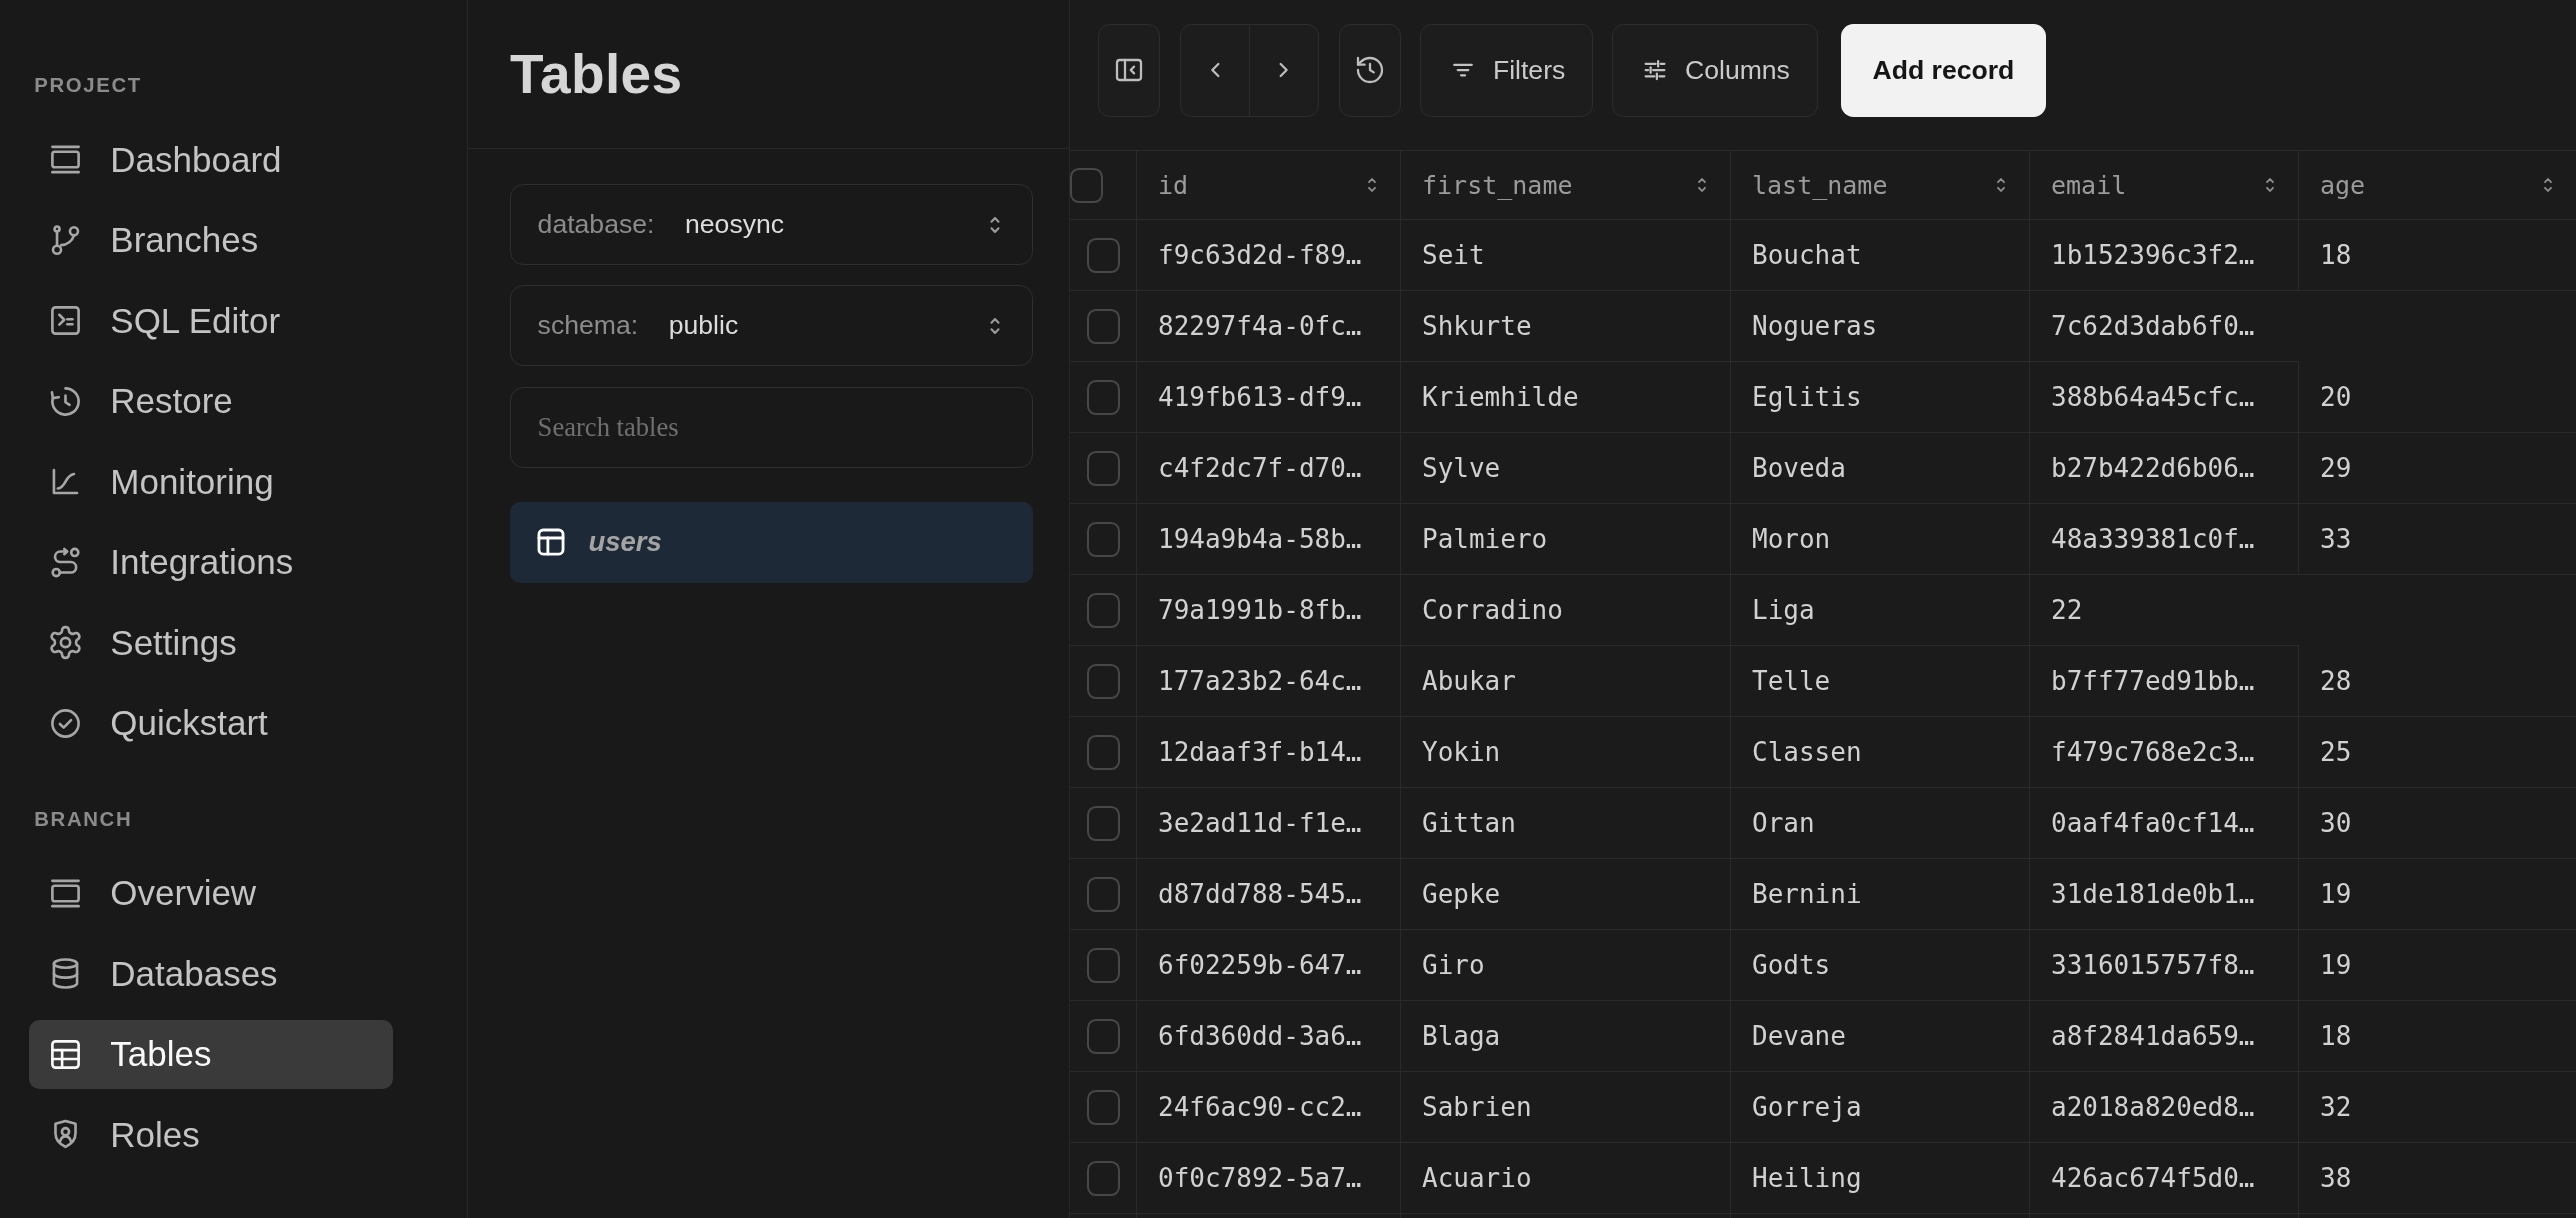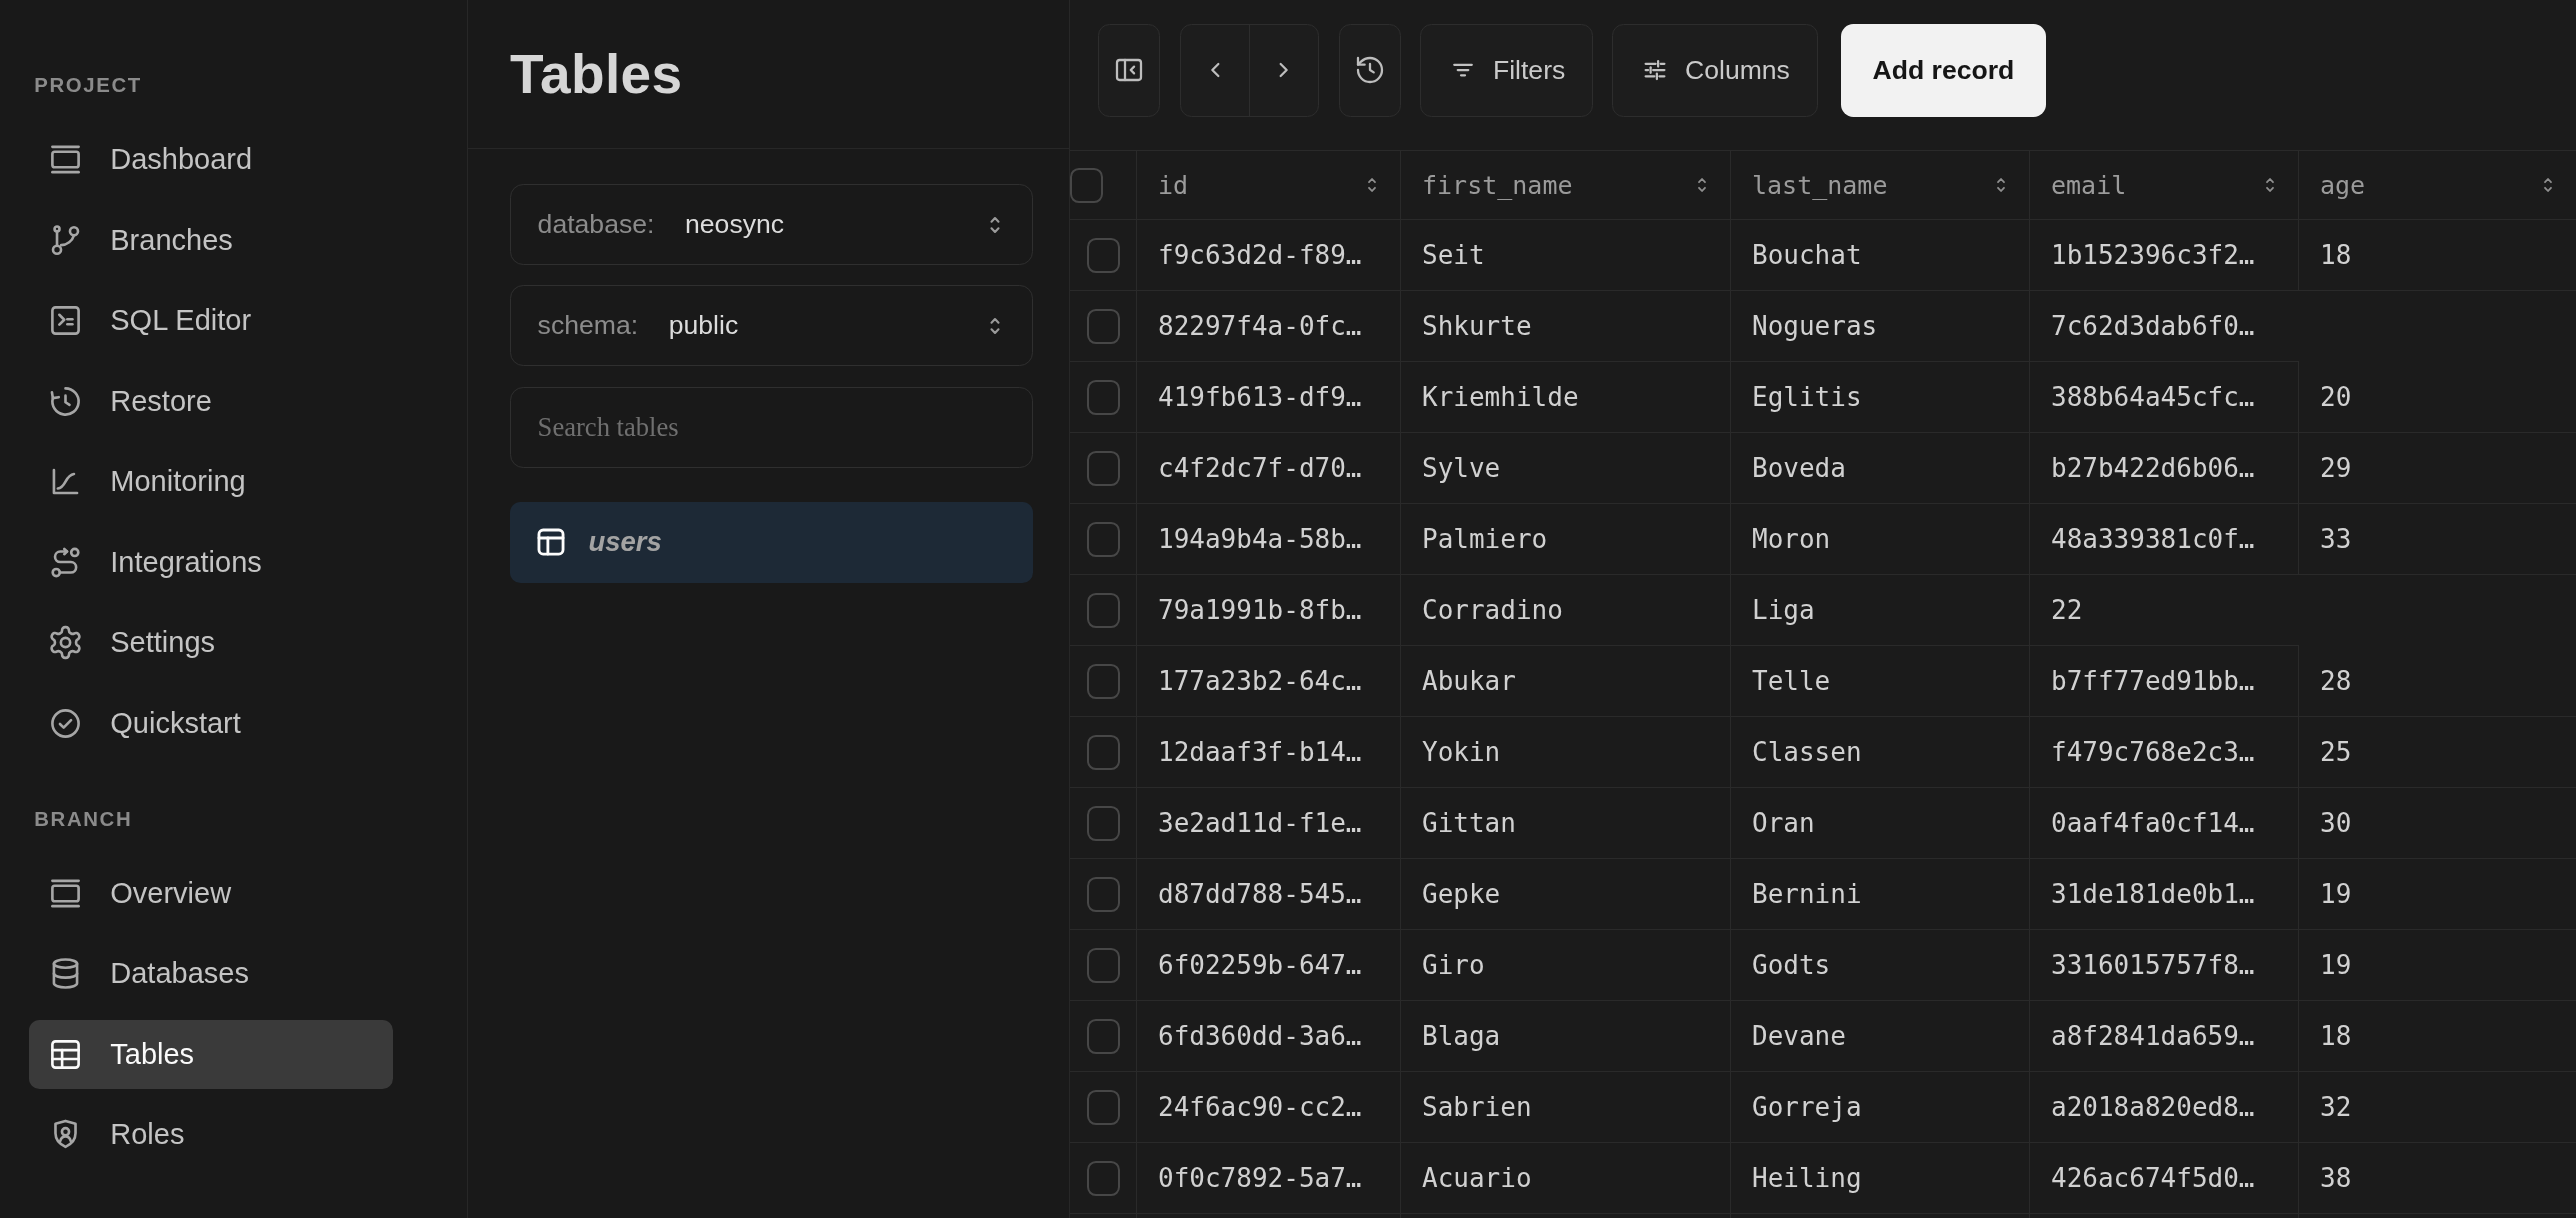--- a/index.html
+++ b/index.html
@@ -15,21 +15,21 @@
   .app{display:flex; width:2576px; height:1219px; overflow:hidden;}
 
   
   .sidebar{width:468px; flex:0 0 468px; background:var(--sidebar-bg); border-right:1.8px solid var(--panel-border);
            padding:74px 74px 0 29px;}
   .sb-label{font-size:20.4px; font-weight:700; letter-spacing:1.6px; color:var(--text-muted); padding-left:5.3px; margin-bottom:28px;}
   .sb-section + .sb-section{margin-top:50px;}
   .sb-item{display:flex; align-items:center; height:69px; margin-bottom:11.5px; padding-left:17.7px; border-radius:10.6px;
            cursor:pointer; color:var(--text-secondary);}
   .sb-item .ic{width:37px; height:37px; color:#a6a6a6; display:flex; align-items:center; justify-content:center;}
-  .sb-item .lbl{font-size:29px; margin-left:26.6px; white-space:nowrap;}
+  .sb-item .lbl{font-size:35px; margin-left:26.6px; white-space:nowrap;}
   .sb-item.selected{background:var(--selected-nav-bg); color:#fafafa;}
   .sb-item.selected .ic{color:#fafafa;}
   .ic svg{width:100%; height:100%; display:block;}
 
   
   .middle{width:602px; flex:0 0 602px; background:var(--sidebar-bg); border-right:1.8px solid var(--panel-border);
           display:flex; flex-direction:column;}
   .middle-head{height:149px; flex:0 0 149px; border-bottom:1.8px solid var(--panel-border); display:flex; align-items:center; padding-left:42px;}
   .middle-head h1{font-size:55px; font-weight:700; color:var(--text-primary); letter-spacing:0.4px;}
   .middle-body{padding:35px 36px 0 42px;}

